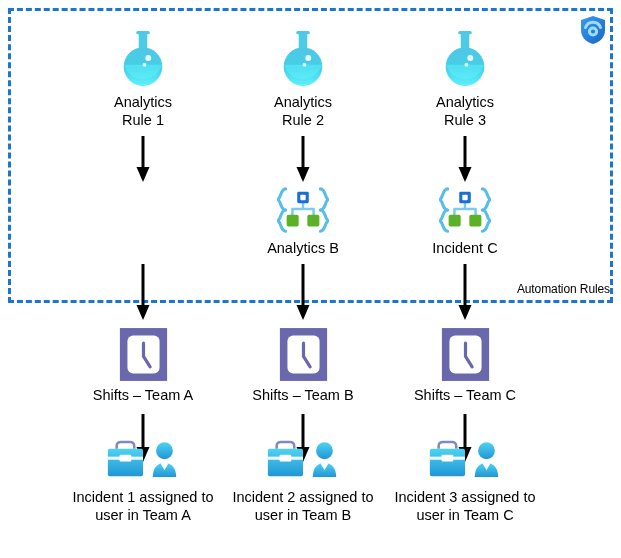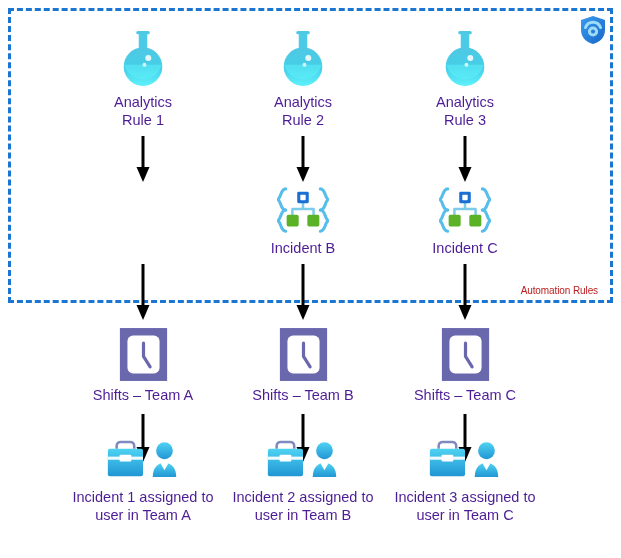--- a/index.html
+++ b/index.html
@@ -28,24 +28,24 @@
     left: 8px;
     top: 8px;
     width: 605px;
     height: 295px;
     border: 3px dashed #1b76d2;
     box-sizing: border-box;
     background: transparent;
   }
   .automation-label {
     position: absolute;
-    right: 12px;
+    right: 0;
     bottom: 4px;
-    color: #b91c1c;
-    font-size: 10px;
+    color: #000000;
+    font-size: 12px;
     font-family: "Liberation Sans", sans-serif;
     white-space: nowrap;
     letter-spacing: -0.1px;
   }
 
   
   .sentinel-shield {
     position: absolute;
     left: 579px;
     top: 15px;
@@ -62,21 +62,21 @@
   }
   .node .icon-wrap {
     display: block;
     margin: 0 auto;
     line-height: 0;
   }
   .node .label {
     display: block;
     margin-top: 4px;
     font-size: 14.5px;
-    color: #4c1d95;
+    color: #000000;
     line-height: 1.22;
     font-family: "Liberation Sans", sans-serif;
     white-space: pre-line;
   }
 
   
   .arrow {
     position: absolute;
     width: 16px;
     transform: translateX(-8px);
@@ -212,21 +212,21 @@
         <path d="M14 25 C8 25 9.5 36 5 36 C9.5 36 8 47 14 47" fill="none" stroke="#57bdea" stroke-width="3.2" stroke-linecap="round"></path>
         <path d="M50 3 C56 3 54.5 14 59 14 C54.5 14 56 25 50 25" fill="none" stroke="#57bdea" stroke-width="3.2" stroke-linecap="round"></path>
         <path d="M50 25 C56 25 54.5 36 59 36 C54.5 36 56 47 50 47" fill="none" stroke="#57bdea" stroke-width="3.2" stroke-linecap="round"></path>
         <path d="M32 17 V24 M21 24 H43 M21 24 V31 M43 24 V31" fill="none" stroke="#7ccbe8" stroke-width="2.6" stroke-linecap="round"></path>
         <rect x="26" y="6" width="12" height="12" rx="1.5" fill="#1a6fd4"></rect>
         <rect x="29.2" y="9.2" width="5.6" height="5.6" rx="0.8" fill="#ffffff"></rect>
         <rect x="15" y="30" width="12.5" height="12" rx="1.8" fill="#5bb226"></rect>
         <rect x="36.5" y="30" width="12.5" height="12" rx="1.8" fill="#5bb226"></rect>
       </svg>
     </span>
-    <span class="label">Incident B</span>
+    <span class="label">Analytics B</span>
   </div>
 
   <div class="node row-play col-3">
     <span class="icon-wrap">
       <svg viewBox="0 0 64 52" width="62" height="50" aria-hidden="true">
         <path d="M14 3 C8 3 9.5 14 5 14 C9.5 14 8 25 14 25" fill="none" stroke="#57bdea" stroke-width="3.2" stroke-linecap="round"></path>
         <path d="M14 25 C8 25 9.5 36 5 36 C9.5 36 8 47 14 47" fill="none" stroke="#57bdea" stroke-width="3.2" stroke-linecap="round"></path>
         <path d="M50 3 C56 3 54.5 14 59 14 C54.5 14 56 25 50 25" fill="none" stroke="#57bdea" stroke-width="3.2" stroke-linecap="round"></path>
         <path d="M50 25 C56 25 54.5 36 59 36 C54.5 36 56 47 50 47" fill="none" stroke="#57bdea" stroke-width="3.2" stroke-linecap="round"></path>
         <path d="M32 17 V24 M21 24 H43 M21 24 V31 M43 24 V31" fill="none" stroke="#7ccbe8" stroke-width="2.6" stroke-linecap="round"></path>

